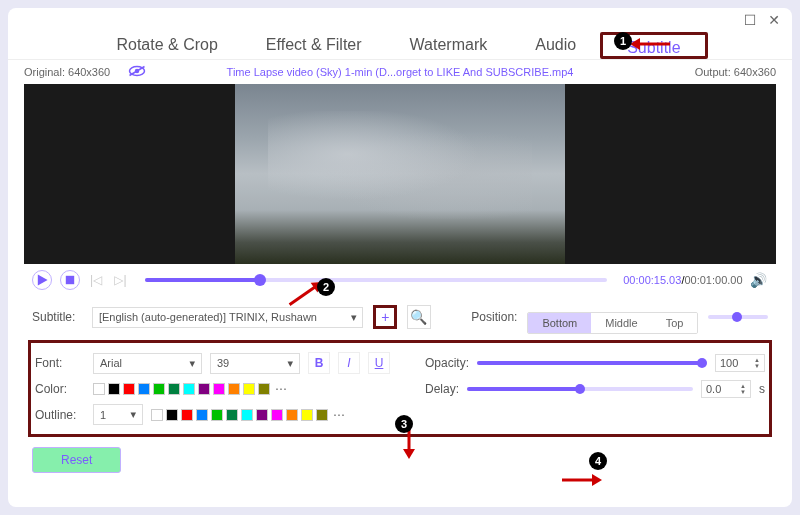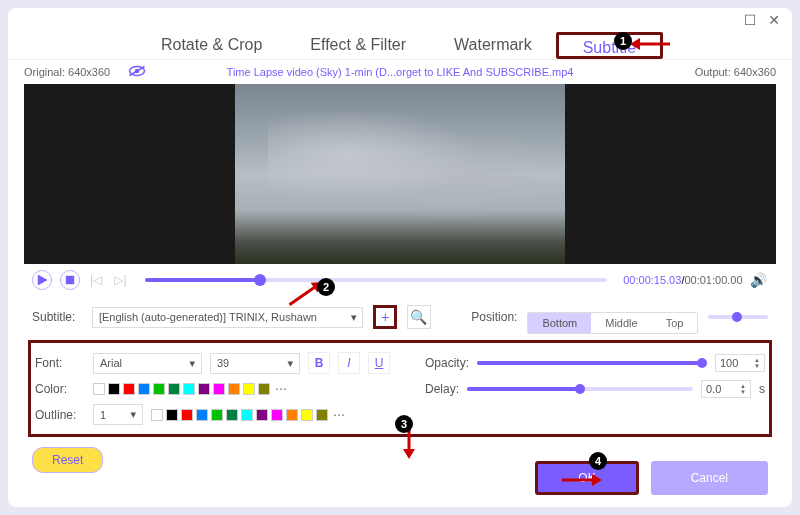--- a/index.html
+++ b/index.html
@@ -47,21 +47,21 @@
 .fmt-btn { border: 1px solid #eee; width: 22px; height: 22px; display: flex; align-items: center; justify-content: center; font-size: 12px; cursor: pointer; color: #7a5cff; }
 .swatches { display: flex; gap: 3px; align-items: center; }
 .swatch { width: 12px; height: 12px; border: 1px solid #ccc; cursor: pointer; }
 .right-col { margin-left: auto; display: flex; align-items: center; gap: 8px; width: 340px; }
 .slider-lg { flex: 1; height: 4px; background: #e0d8ff; position: relative; border-radius: 2px; }
 .slider-lg .fill { position: absolute; left: 0; height: 100%; background: #7a5cff; border-radius: 2px; }
 .slider-lg .thumb3 { position: absolute; top: -3px; width: 10px; height: 10px; background: #7a5cff; border-radius: 50%; transform: translateX(-50%); }
 .spinner { border: 1px solid #ddd; padding: 2px 4px; width: 50px; display: flex; align-items: center; justify-content: space-between; font-size: 11px; }
 .spin-arrows { display: flex; flex-direction: column; font-size: 6px; line-height: 6px; color: #666; }
 .outline-sel { width: 50px; }
-.reset-btn { border: 1px solid #c0b0ff; color: #7a5cff; background: #fde047; padding: 5px 19px; border-radius: 11px; font-size: 12px; cursor: pointer; margin: 8px 24px; }
+.reset-btn { border: 1px solid #c0b0ff; color: #7a5cff; background: #86efac; padding: 5px 28px; border-radius: 3px; font-size: 12px; cursor: pointer; margin: 8px 24px; }
 .footer { position: absolute; bottom: 12px; right: 24px; display: flex; gap: 12px; }
 .btn { padding: 7px 40px; border-radius: 3px; font-size: 12px; cursor: pointer; border: none; }
 .btn.ok { background: #7a5cff; color: #fff; border: 3px solid #6b1010; }
 .btn.cancel { background: #b8a8ff; color: #fff; }
 .marker { position: absolute; width: 18px; height: 18px; background: #000; color: #fff; border-radius: 50%; font-size: 11px; font-weight: bold; display: flex; align-items: center; justify-content: center; z-index: 10; }
 .arrow-r { position: absolute; z-index: 9; }
 .arrow-r svg { width: 40px; height: 20px; }
 </style>
 </head>
 <body>
@@ -69,20 +69,21 @@
 <div class="window">
   <div class="titlebar">
     <span>☐</span>
     <span>✕</span>
   </div>
 
   <div class="tabs">
     <div class="tab">Rotate &amp; Crop</div>
     <div class="tab">Effect &amp; Filter</div>
     <div class="tab">Watermark</div>
+    <div class="tab">Audio</div>
     <div class="tab active">Subtitle</div>
   </div>
 
   <div class="infobar">
     <div style="display:flex;align-items:center;gap:18px">
       <span>Original: 640x360</span>
       <span class="eye-icon">
         <svg viewBox="0 0 24 16">
             <ellipse cx="12" cy="8" rx="10" ry="6" fill="none" stroke="#7a5cff" stroke-width="2"></ellipse>
             <circle cx="12" cy="8" r="3" fill="#7a5cff"></circle>
@@ -223,24 +224,20 @@
           <div class="swatch" style="background: rgb(255, 128, 0);"></div>
           <div class="swatch" style="background: rgb(255, 255, 0);"></div>
           <div class="swatch" style="background: rgb(128, 128, 0);"></div>
           <div style="font-size: 12px; color: rgb(102, 102, 102); cursor: pointer; padding: 0px 2px;">⋯</div>
         </div>
     </div>
   </div>
 
   <button class="reset-btn">Reset</button>
 
-  <div class="footer">
-    <button class="btn ok">OK</button>
-    <button class="btn cancel">Cancel</button>
-  </div>
 </div>
 
 <div class="marker" style="top:32px;left:614px">1</div>
 <div class="arrow-r" style="top:34px;left:630px"><svg viewBox="0 0 40 20">
       <line x1="40" y1="10" x2="8" y2="10" stroke="#c00" stroke-width="3"></line>
       <polygon points="0,10 10,4 10,16" fill="#c00"></polygon>
     </svg></div>
 <div class="marker" style="top:278px;left:317px">2</div>
 <div class="arrow-r" style="top:283px;left:287px;transform:rotate(-35deg)"><svg viewBox="0 0 40 20">
       <line x1="0" y1="10" x2="32" y2="10" stroke="#c00" stroke-width="3"></line>

